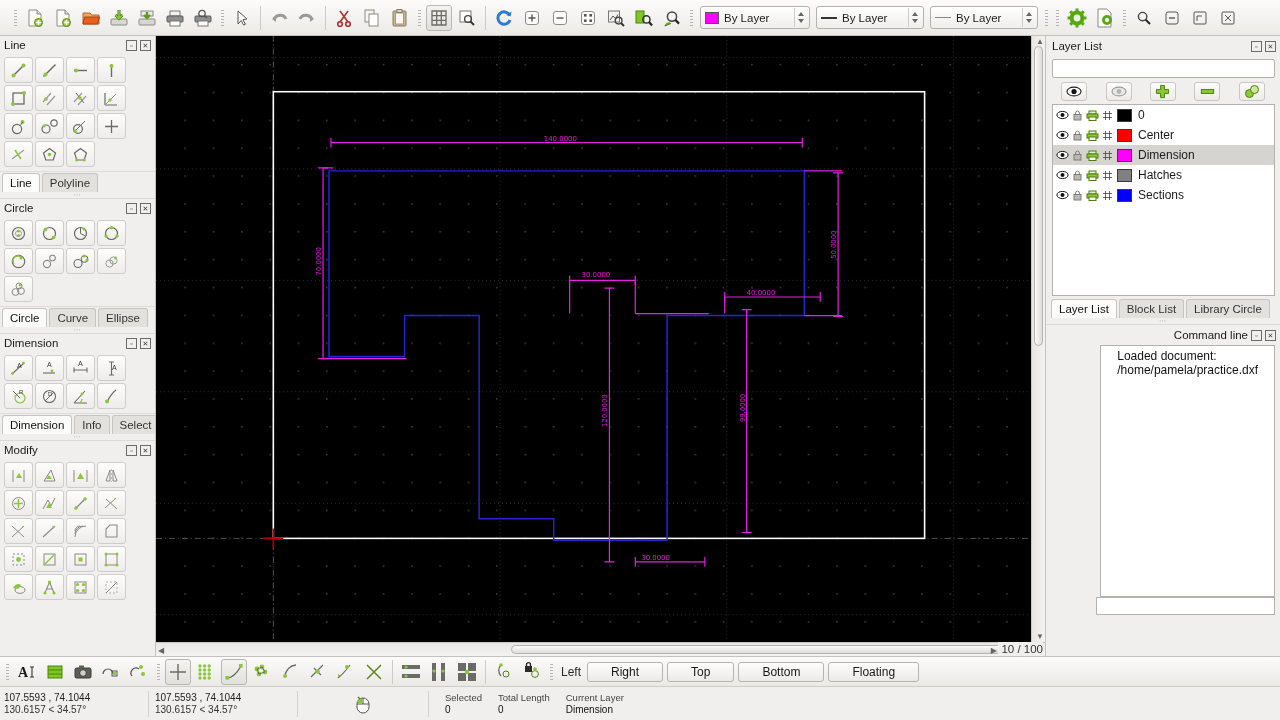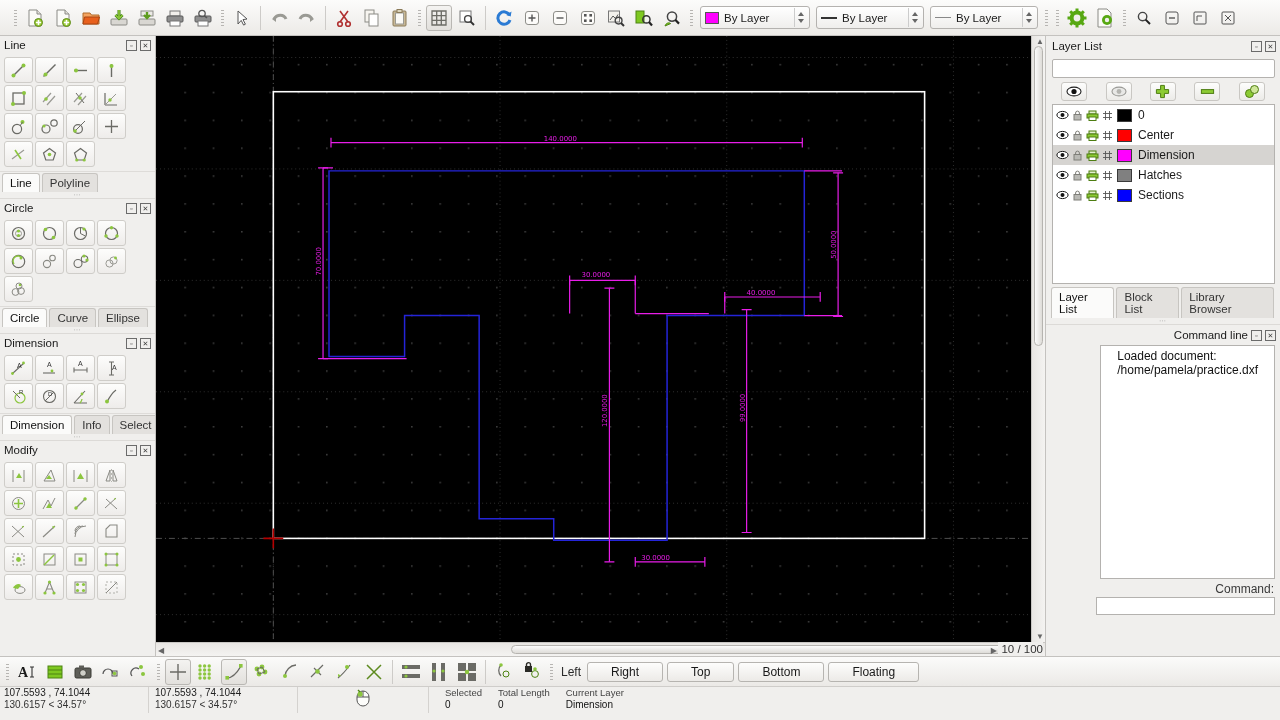--- a/index.html
+++ b/index.html
@@ -121,21 +121,21 @@
     border-top:1px solid #c4c2bf; display:flex; align-items:center; padding:0 2px; }
   .bbtn { width:26px; height:26px; margin:0 1px; display:flex; align-items:center;
     justify-content:center; border:1px solid transparent; border-radius:3px; }
   .bbtn.on { background: linear-gradient(#f4f3f1,#e2e0dc); border-color:#b9b7b3; }
   .dockpos { font-size:12px; color:#2a2a2a; margin:0 4px; }
   .posbtn { font-size:12px; padding:2px 23px; border:1px solid #b6b4b0; border-radius:3px;
     background:linear-gradient(#fdfdfc,#eceae7); margin:0 2px; color:#1a1a1a;}
 
   
   .statusbar { height: 23px; min-height:34px; background:#f0efed;
-    border-top:1px solid #cfcdca; display:flex; position:relative; font-size:10px;}
+    border-top:1px solid #cfcdca; display:flex; align-items:center; position:relative; font-size:10px;}
   .coordbox { width:148px; padding-left:4px; line-height:12px; color:#222; }
   .coordbox .c2 { color:#333; }
   .statsep { width:1px; height:26px; background:#d4d2cf; }
   .statcol { margin-left: 16px; line-height:12px; }
   .statcol .sk { color:#444; font-size:9.5px; }
   .statcol .sv { color:#111; font-size:10px; }
 
   svg.ic { pointer-events:none; }
 </style>
 </head>
@@ -1076,37 +1076,36 @@
                   </g>
                 </svg>
               </span>
             <span class="lcolor" style="background:#0000ff"></span>
             <span class="lname">Sections</span>
           </div>
         </div>
         <div class="dockTabs">
           <div class="tab sel">Layer List</div>
           <div class="tab">Block List</div>
-          <div class="tab">Library Browser</div>
+          <div class="tab">Library Circle</div>
         </div>
       </div>
 
       <div class="griphandle">
           <span>⋯</span>
         </div>
 
       <div class="cmdpanel">
         <div class="dockhead" style="height:20px; padding-left:6px;">
           <span class="dtitle">Command line</span>
           <span class="dbtn">▫</span>
           <span class="dbtn">✕</span>
         </div>
         <div class="cmdout">Loaded document:
 /home/pamela/practice.dxf</div>
-        <div class="cmdlabel">Command:</div>
         <input class="cmdinput" value="" style="">
       </div>
     </div>
   </div>
 
   <div class="bottombar">
     <div class="tb-handle"></div>
     <div class="bbtn">
       <svg class="ic" width="20" height="20" viewBox="0 0 20 20">
           <text x="1" y="15" font-size="14" font-weight="bold" fill="#1a1a1a" font-family="serif">A</text>

